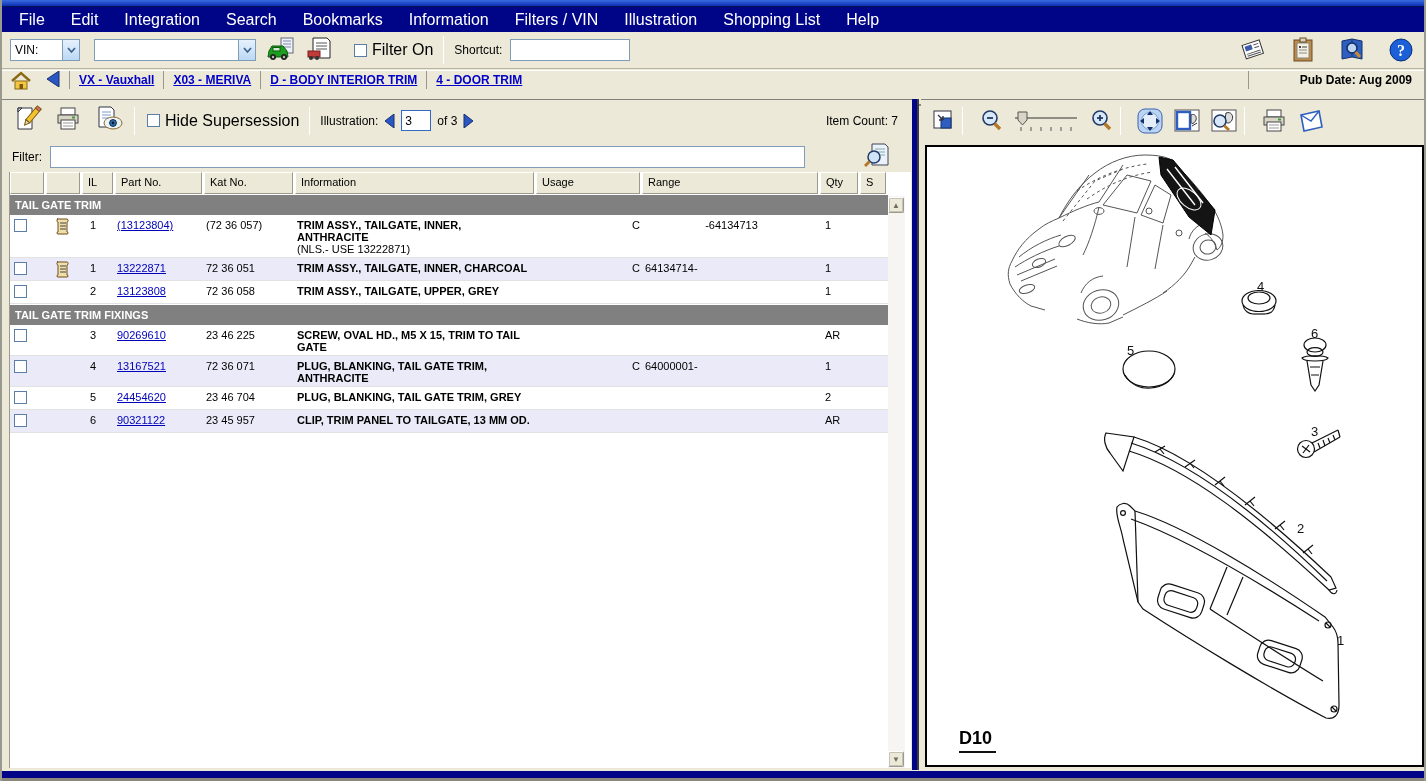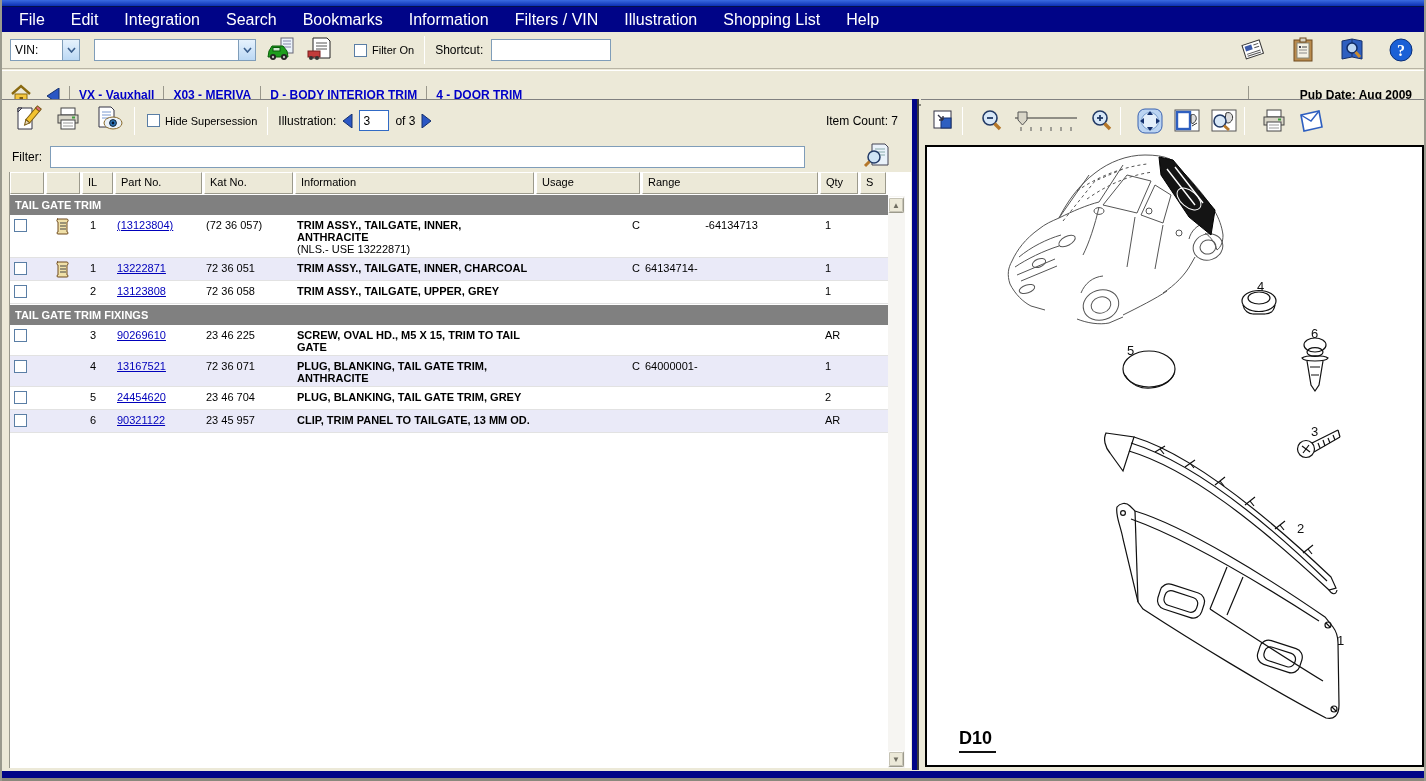--- a/index.html
+++ b/index.html
@@ -21,28 +21,28 @@
   .combo .cbtn { width:17px; height:20px; background:linear-gradient(#E6F2FD,#BBD8F4);
                  border-left:1px solid #7F9DB9; display:flex; align-items:center; justify-content:center; }
   .combo .cbtn svg { display:block; }
   .vin-combo { margin-left:8px; width:70px; }
   .vin-combo .cfield { flex:1; }
   .wide-combo { margin-left:14px; width:162px; }
   .wide-combo .cfield { flex:1; }
   .tb-icon { margin-left:10px; cursor:pointer; display:flex; align-items:center; }
   .xp-check { width:13px; height:13px; background:#fff; border:1px solid #5A7EA5; display:inline-block; }
   .chk-group { display:flex; align-items:center; margin-left:22px; }
-  .chk-group .lbl { font-size:11px; margin-left:5px; }
+  .chk-group .lbl { font-size:16px; margin-left:5px; }
   .vsep { width:1px; height:28px; background:#b0ad9d; border-right:1px solid #fff; margin:0 10px; }
   .lblbase { font-size:12px; color:#000; }
   .shortcut-input { width:120px; height:22px; border:1px solid #7F9DB9; background:#fff; font-size:12px; padding:0 3px; }
   .vin-right { margin-left:auto; margin-right:10px; display:flex; align-items:center; gap:12px; }
   
   .crumb-row { position:absolute; left:0; top:70px; width:100%; height:36px; background:#ECE9D8;
-               border-top:1px solid #fff; border-bottom:2px solid #8a887c; display:flex; align-items:flex-end; }
+               border-top:1px solid #fff; border-bottom:2px solid #8a887c; display:flex; align-items:flex-start; }
   .crumb-row .home { margin-left:8px; }
   .crumb-row .back { margin-left:14px; }
   .crumb-sep { width:1px; height:18px; background:#9a988c; margin:0 9px; }
   .crumb-link { font-size:12px; font-weight:bold; color:#0000C8; text-decoration:underline; white-space:nowrap; cursor:pointer; }
   .pubdate-wrap { margin-left:auto; display:flex; align-items:center;gap:32px; }
   .pubdate { font-size:12px; font-weight:bold; margin:0 12px 0 10px; }
   
   .main { position:absolute; left:0; top:99px; width:1426px; height:672px; }
   .left-panel { position:absolute; left:0; top:0; width:910px; height:672px; background:#ECE9D8; }
   .divider { position:absolute; left:910px; top:0; width:7px; height:672px; background:#000487; border-right:2px solid #3a3a3a; }

